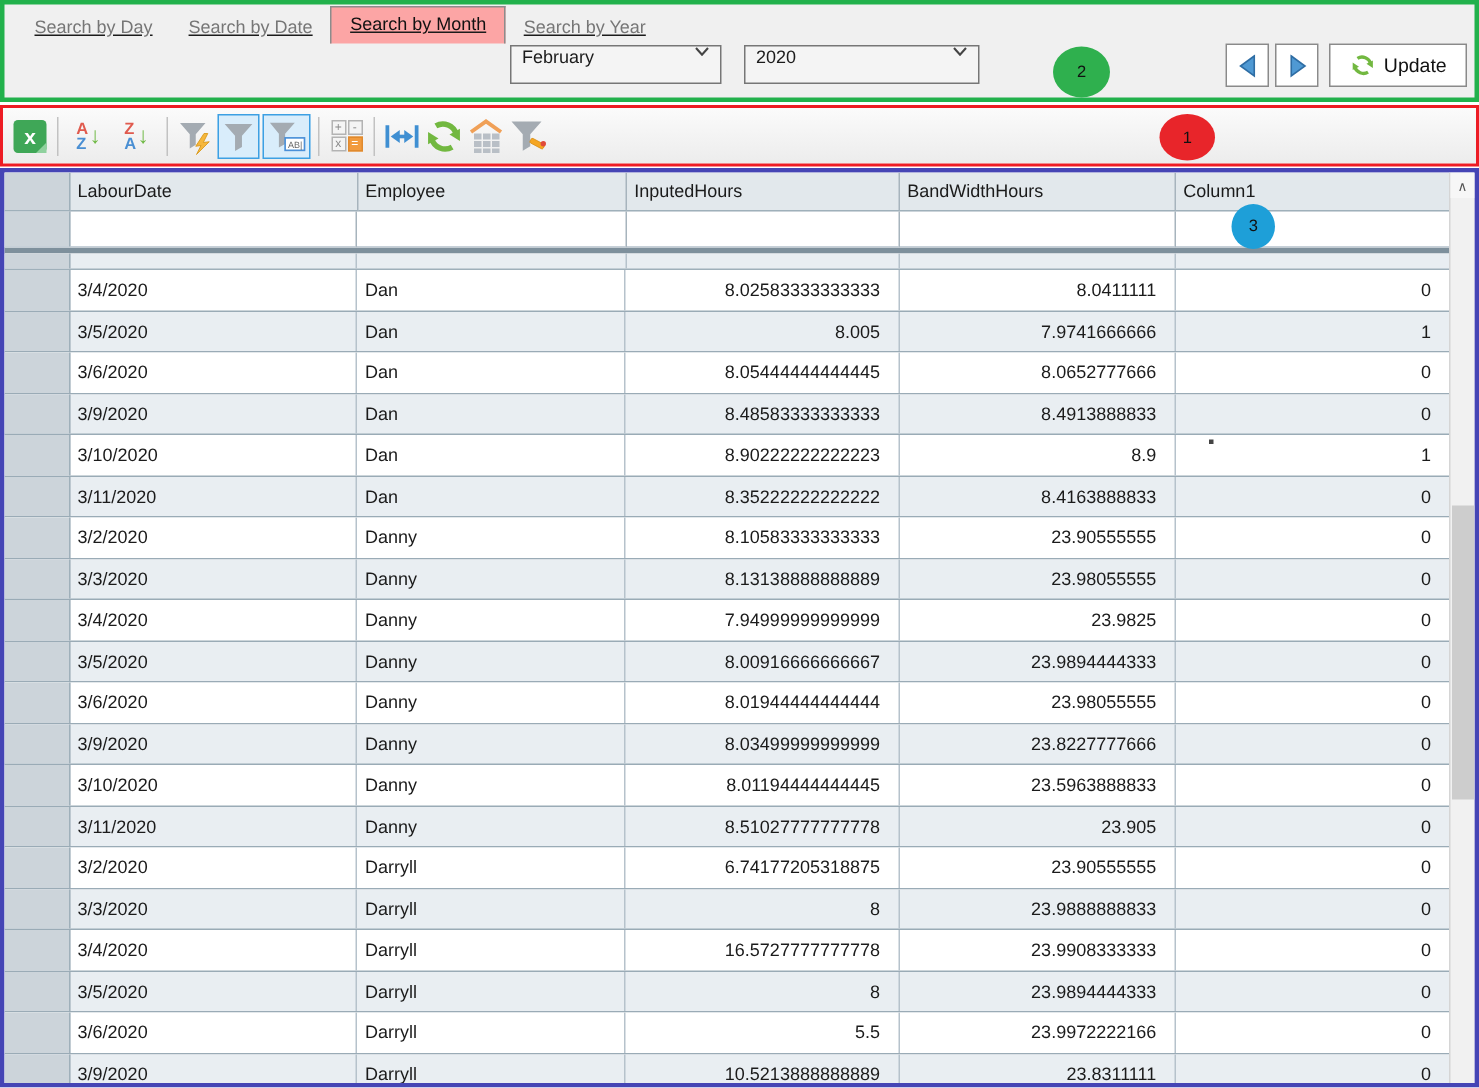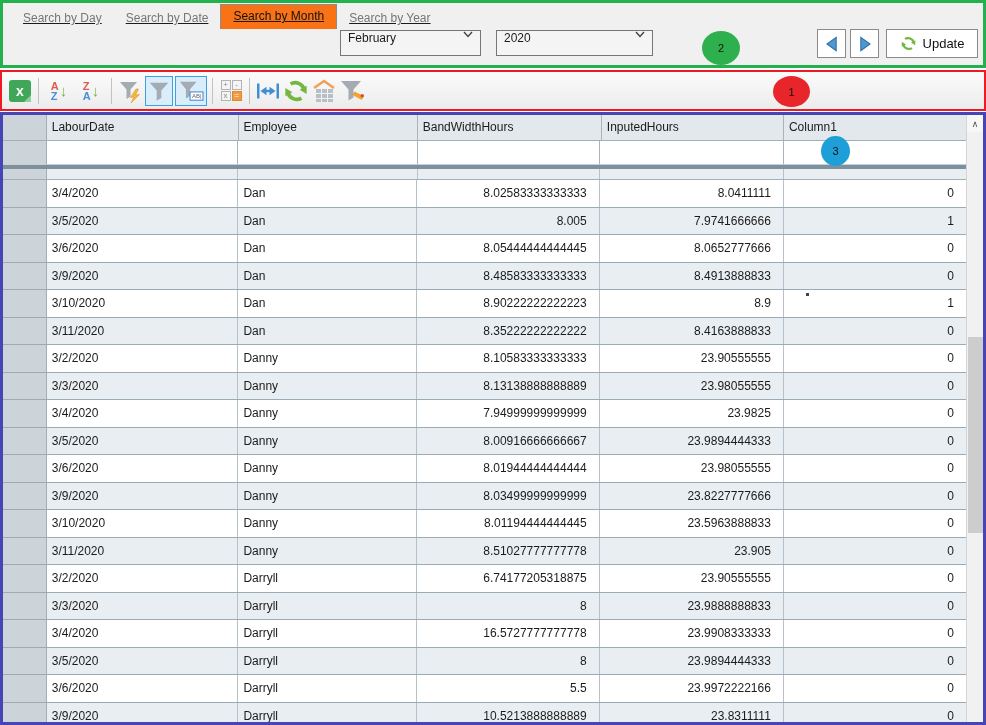--- a/index.html
+++ b/index.html
@@ -3,21 +3,21 @@
 <meta charset="utf-8">
 <style>
   * { margin:0; padding:0; box-sizing:border-box; }
   body { background:#fff; font-family:"Liberation Sans", sans-serif; }
   .screen { position:relative; width:986px; height:725px; background:#fff; overflow:hidden; font-size:12px; color:#1b1b1b; }
 
   
   .top-panel { position:absolute; left:0; top:0; width:986px; height:68px; border:3px solid #22b14c; background:#f0f0f0;text-decoration:underline; }
   .tab-strip { display:flex; align-items:flex-end; height:26px; padding-left:8px; }
   .tab { padding:5px 12px 4px 12px; color:#767676; cursor:default; white-space:nowrap; }
-  .tab.active { background:#f97316; border:1px solid #8c8c8c; border-bottom:none; color:#111; padding:4px 12px 6px 12px; }
+  .tab.active { background:#fca5a5; border:1px solid #8c8c8c; border-bottom:none; color:#111; padding:4px 12px 6px 12px; }
   .controls { position:relative; height:36px; }
   .combo { position:absolute; top:1px; height:26px; background:#f4f4f4; border:1px solid #767676; display:flex; align-items:flex-start; justify-content:space-between; padding:0 7px; }
   .combo-month { left:337px; width:141px; }
   .combo-year  { left:493px; width:157px; }
   .chevron { width:10px; height:7px; }
   .navbtn { position:absolute; top:0; width:29px; height:29px; background:#fff; border:1px solid #8a8a8a; display:flex; align-items:center; justify-content:center; }
   .navbtn.prev { left:814px; } .navbtn.next { left:847px; }
   .updatebtn { position:absolute; top:0; left:883px; width:92px; height:29px; background:#fff; border:1px solid #8a8a8a; display:flex; align-items:center; justify-content:center; gap:6px; font-size:13px; color:#111; }
 
   
@@ -211,22 +211,22 @@
       </svg>
     </div>
   </div>
 
   <div class="grid">
     <div class="grid-inner">
       <div class="header-row">
         <div class="hcell c-ind"></div>
         <div class="hcell c-0">LabourDate</div>
         <div class="hcell c-1">Employee</div>
+        <div class="hcell c-2">InputedHours</div>
         <div class="hcell c-3">BandWidthHours</div>
-        <div class="hcell c-2">InputedHours</div>
         <div class="hcell c-4">Column1</div>
       </div>
       <div class="filter-row">
         <div class="fcell c-ind" style="background:#ccd4da"></div>
         <div class="fcell c-0"></div>
         <div class="fcell c-1"></div>
         <div class="fcell c-2"></div>
         <div class="fcell c-3"></div>
         <div class="fcell c-4"></div>
       </div>

